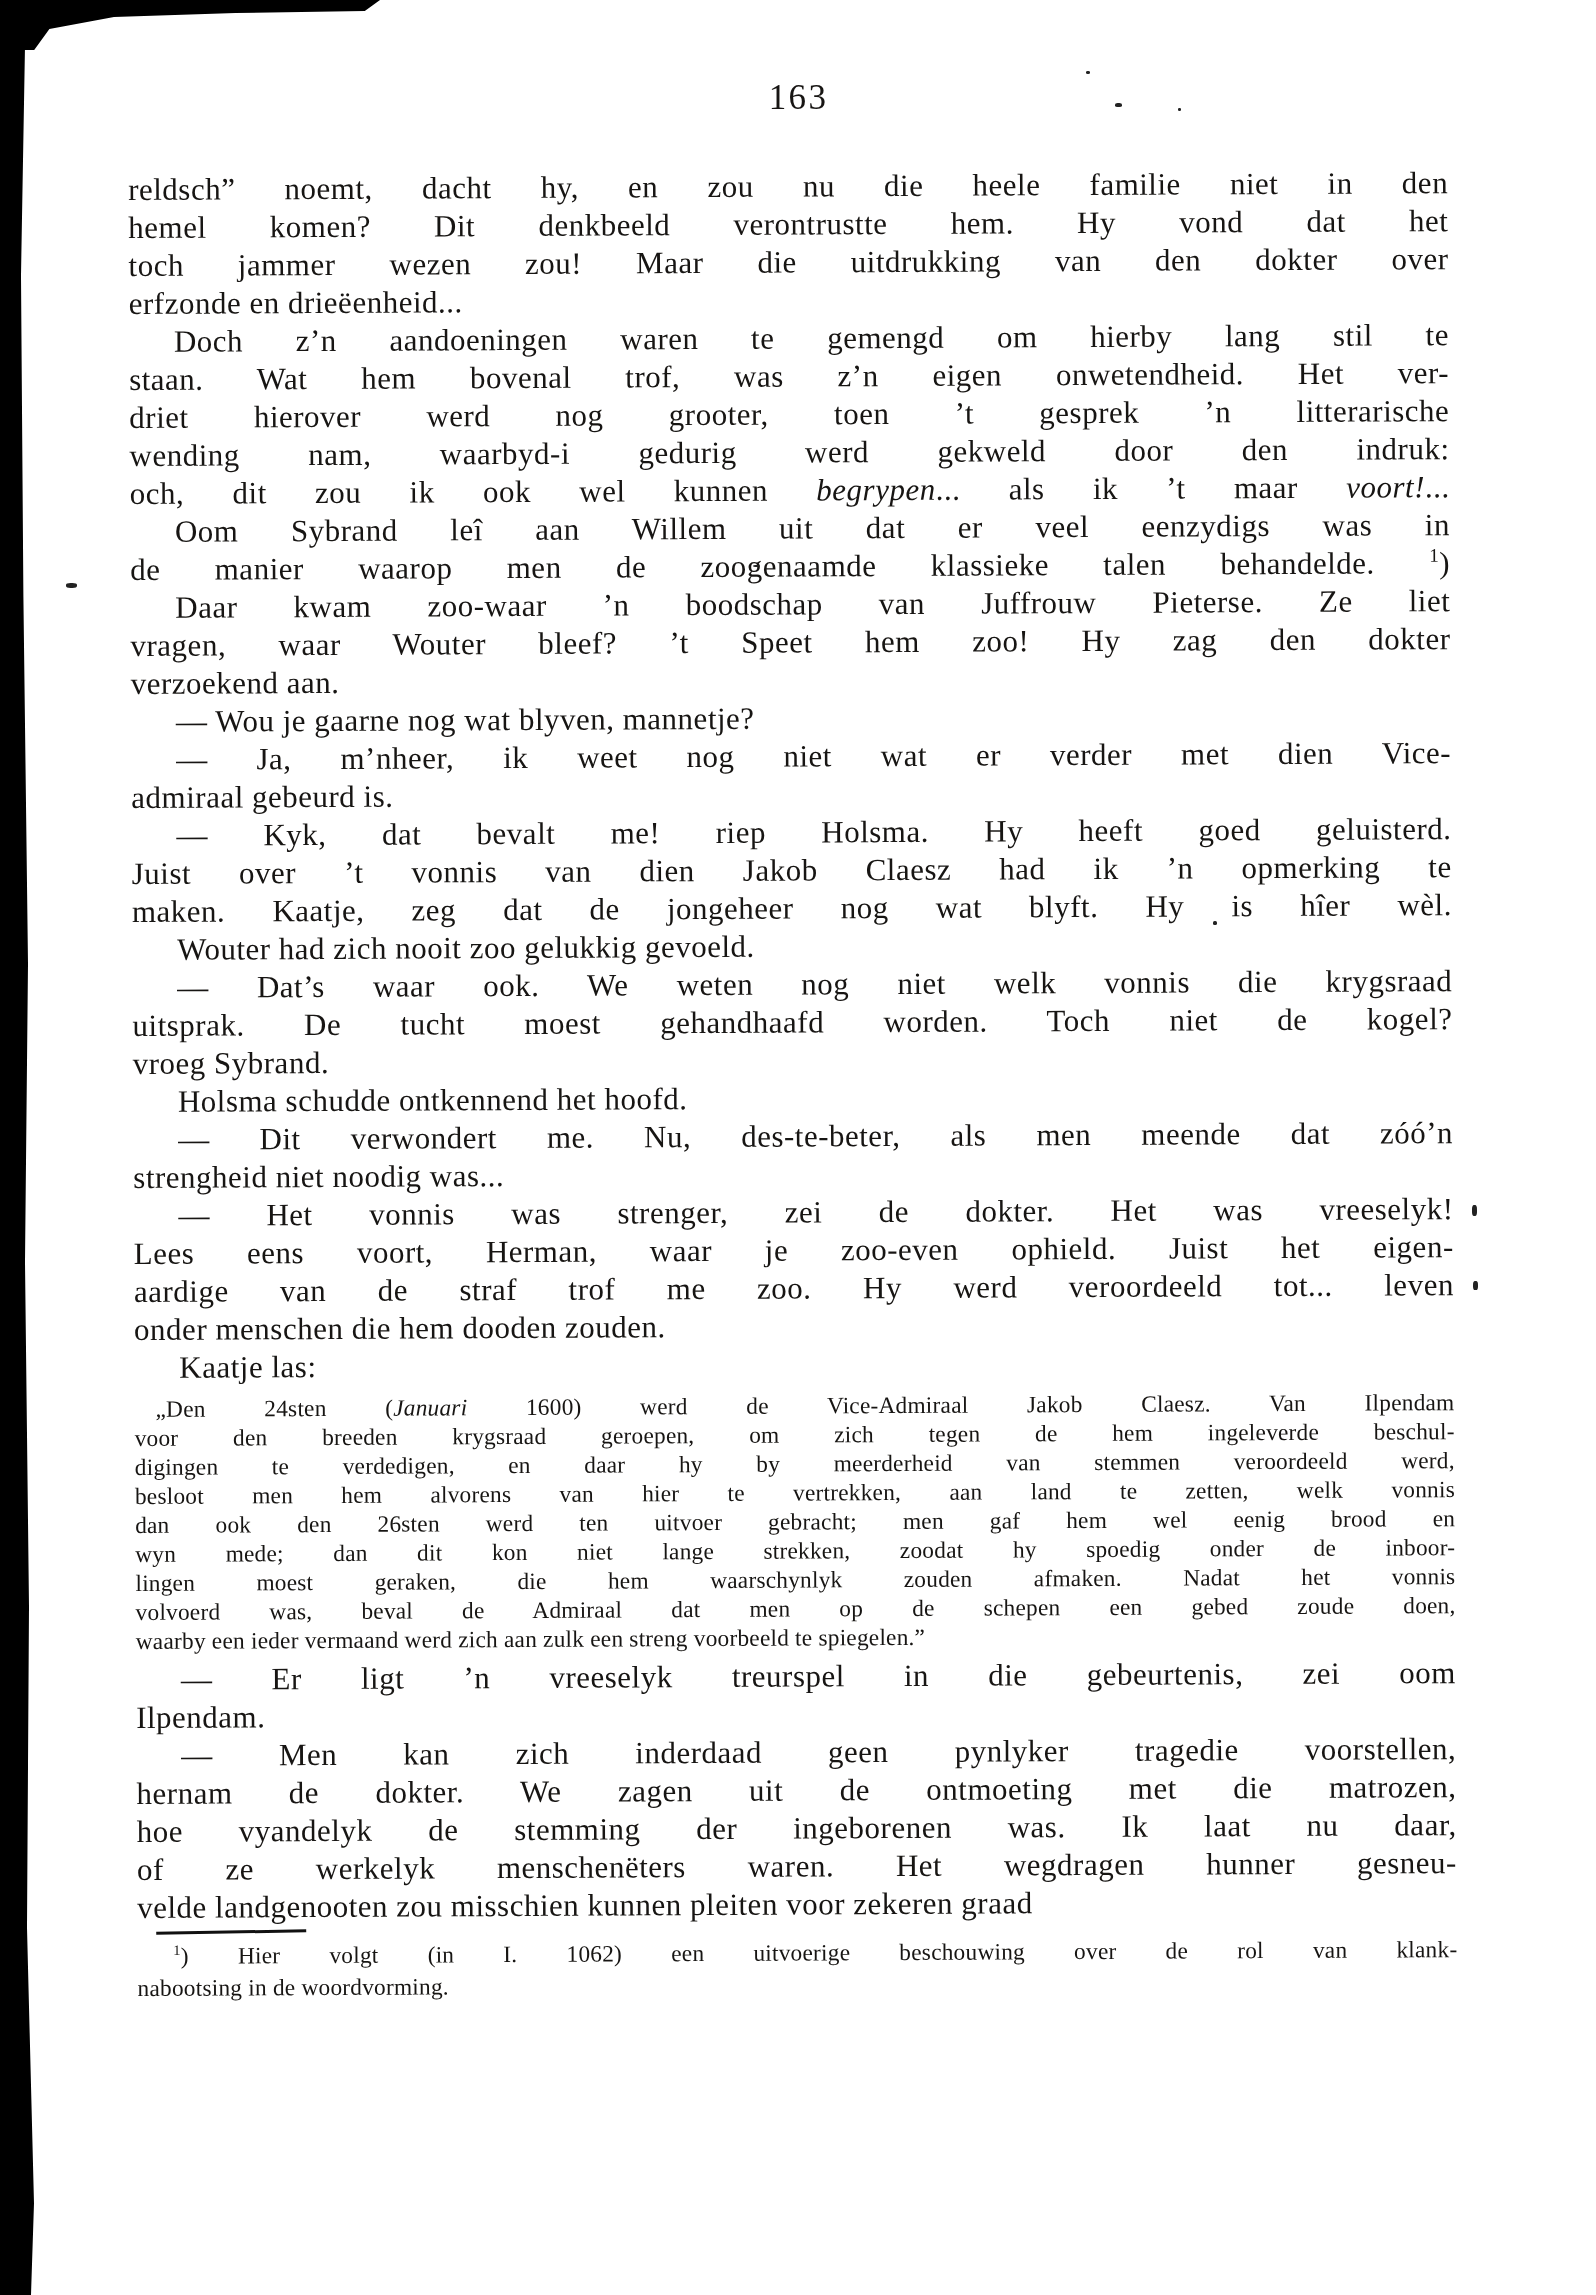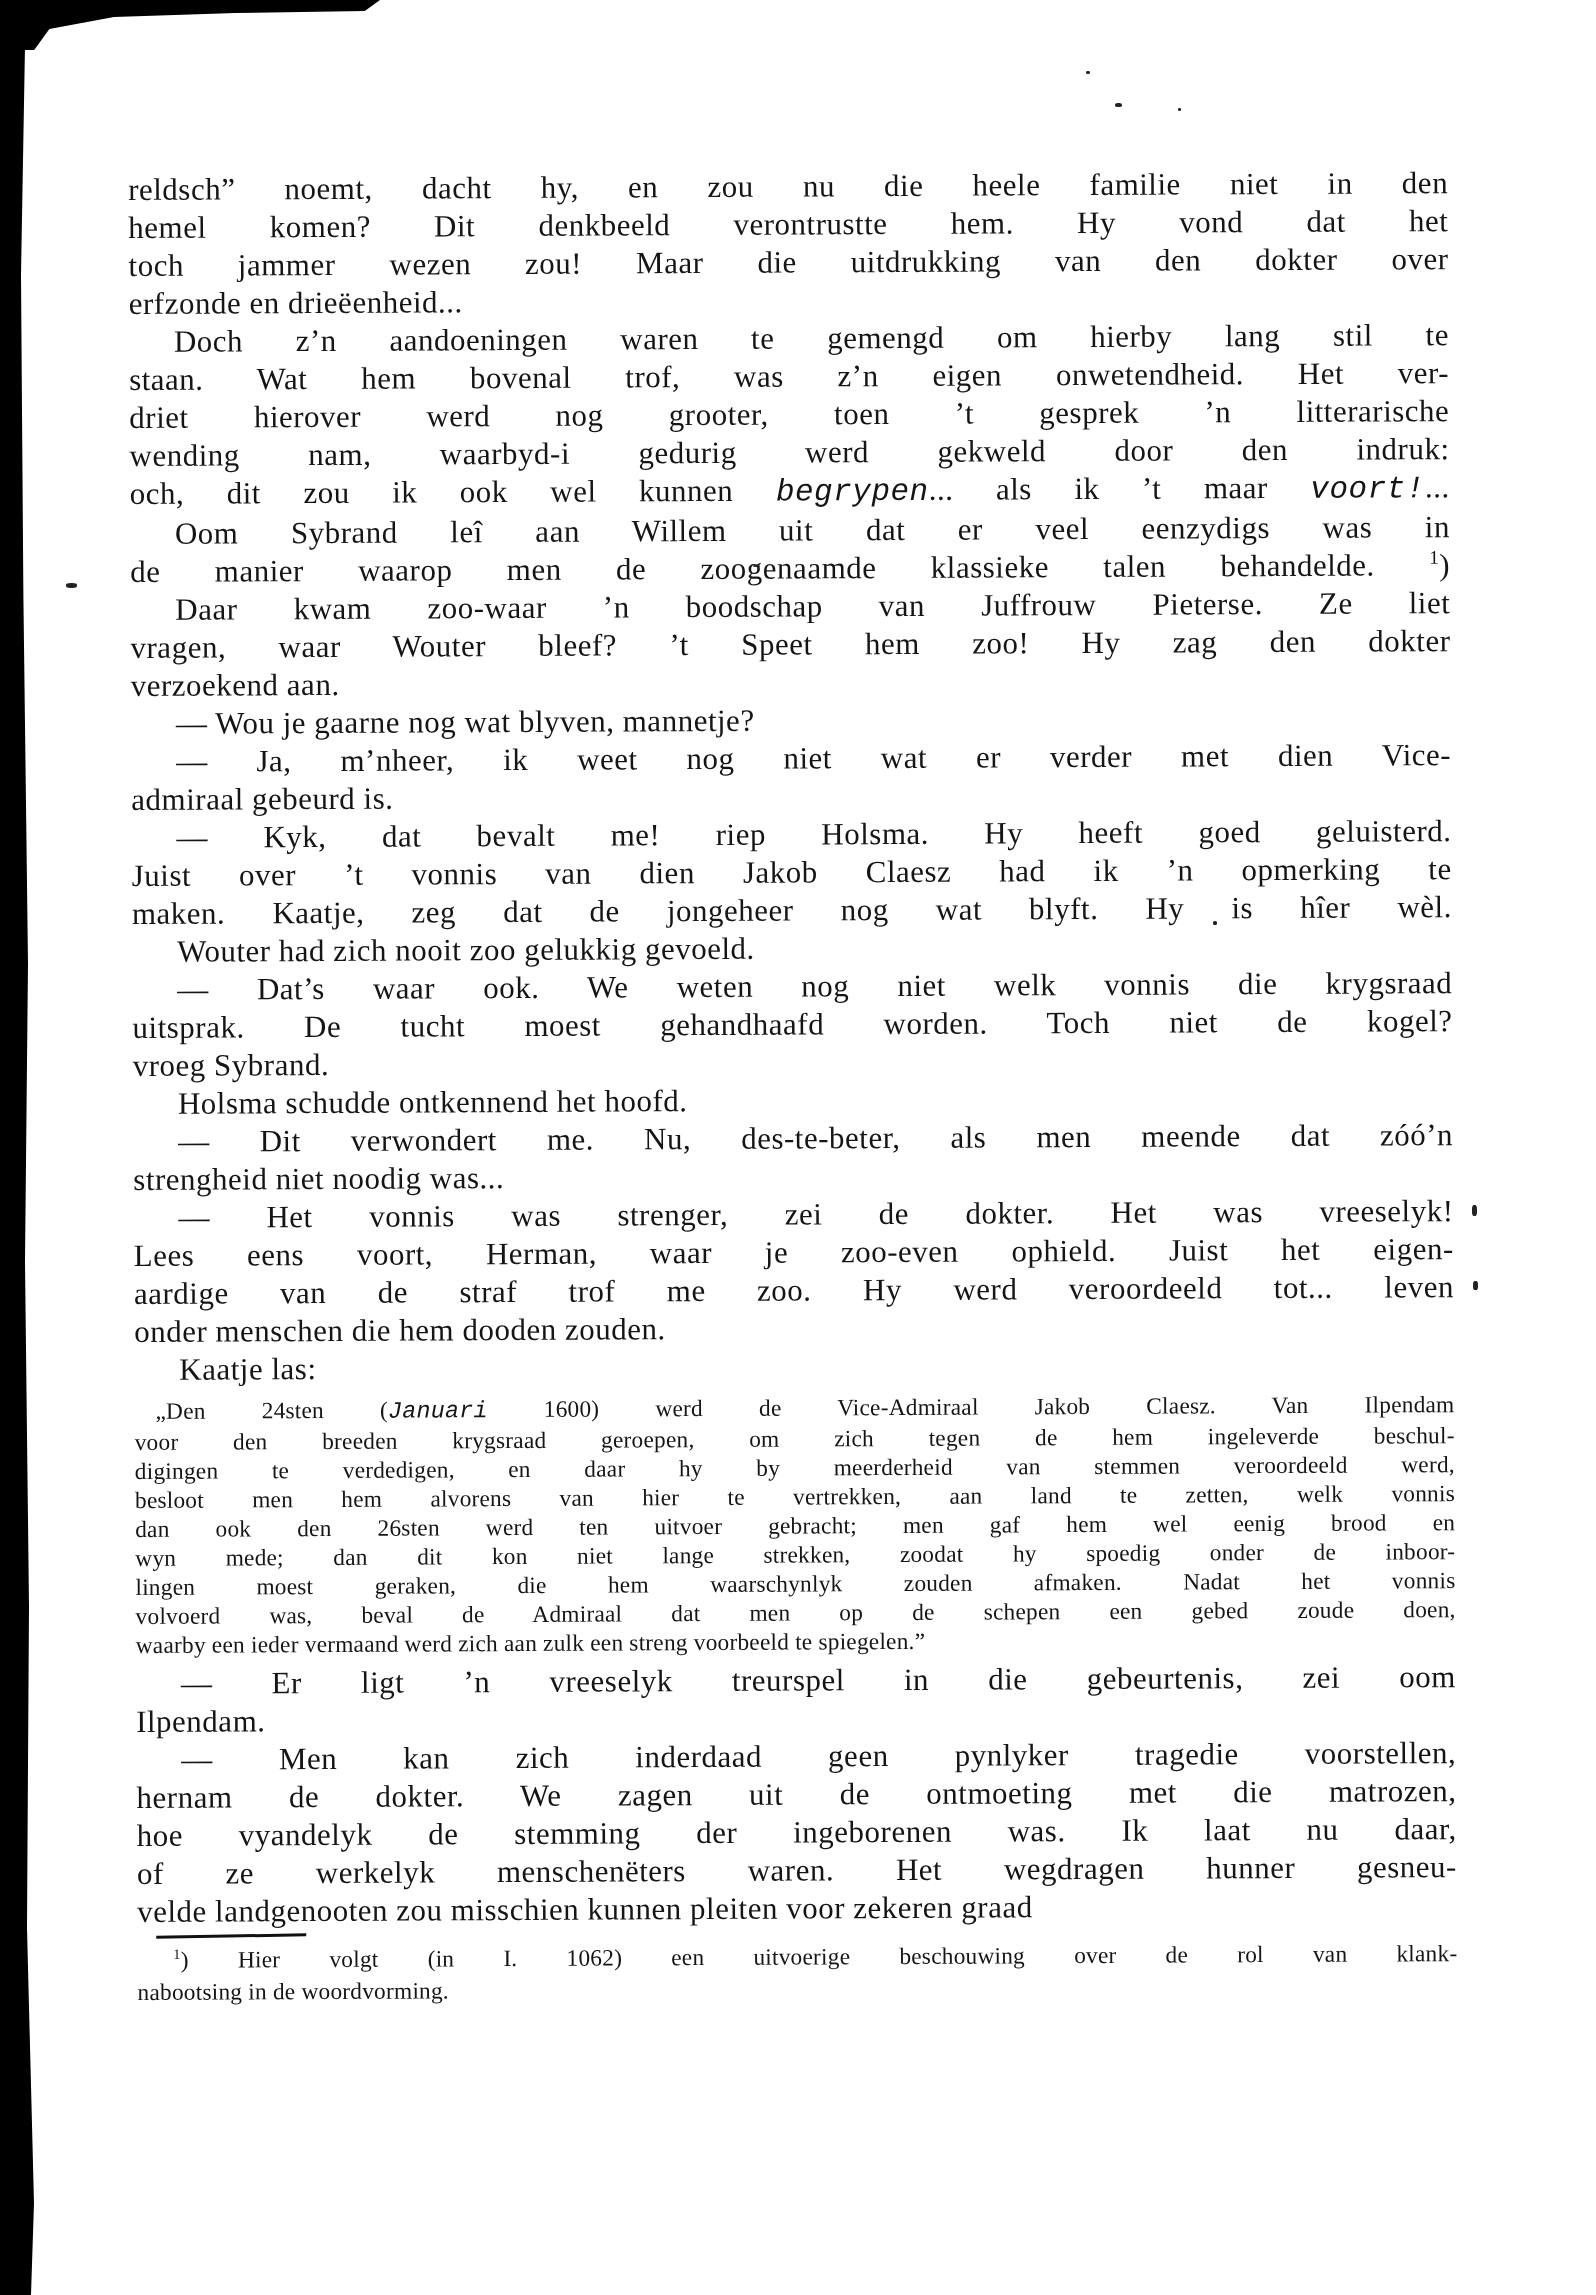--- a/index.html
+++ b/index.html
@@ -44,29 +44,30 @@
   .quote .line.ind{text-indent:21px;}
   .after-quote{margin-top:4.8px;}
   .footnote-rule{
     margin-top:4px;margin-left:19.4px;
     width:150px;height:3.2px;background:#111;
     transform:rotate(-0.6deg);
   }
   .footnote{margin-top:7.3px;}
   .footnote .line{font-size:23.4px;line-height:31.5px;letter-spacing:0.2px;}
   .footnote .line.ind{text-indent:36px;}
-  .it{font-style:italic;font-family:Liberation Mono, monospace;}
+  .it{font-style:italic;}
   sup{font-size:0.62em;line-height:0;}
 </style>
 </head>
 <body>
 
 <div class="page">
   <div class="edge-wedge"></div>
   <div class="edge-bar"></div>
+  <div class="page-number">163</div>
   <div class="text-column" id="text-column">
       <div class="block body">
         <div class="line just"><span>reldsch” noemt, dacht hy, en zou nu die heele familie niet in den</span></div>
         <div class="line just"><span>hemel komen? Dit denkbeeld verontrustte hem. Hy vond dat het</span></div>
         <div class="line just"><span>toch jammer wezen zou! Maar die uitdrukking van den dokter over</span></div>
         <div class="line"><span>erfzonde en drieëenheid...</span></div>
       </div>
       <div class="block body">
         <div class="line just ind"><span>Doch z’n aandoeningen waren te gemengd om hierby lang stil te</span></div>
         <div class="line just"><span>staan. Wat hem bovenal trof, was z’n eigen onwetendheid. Het ver-</span></div>

